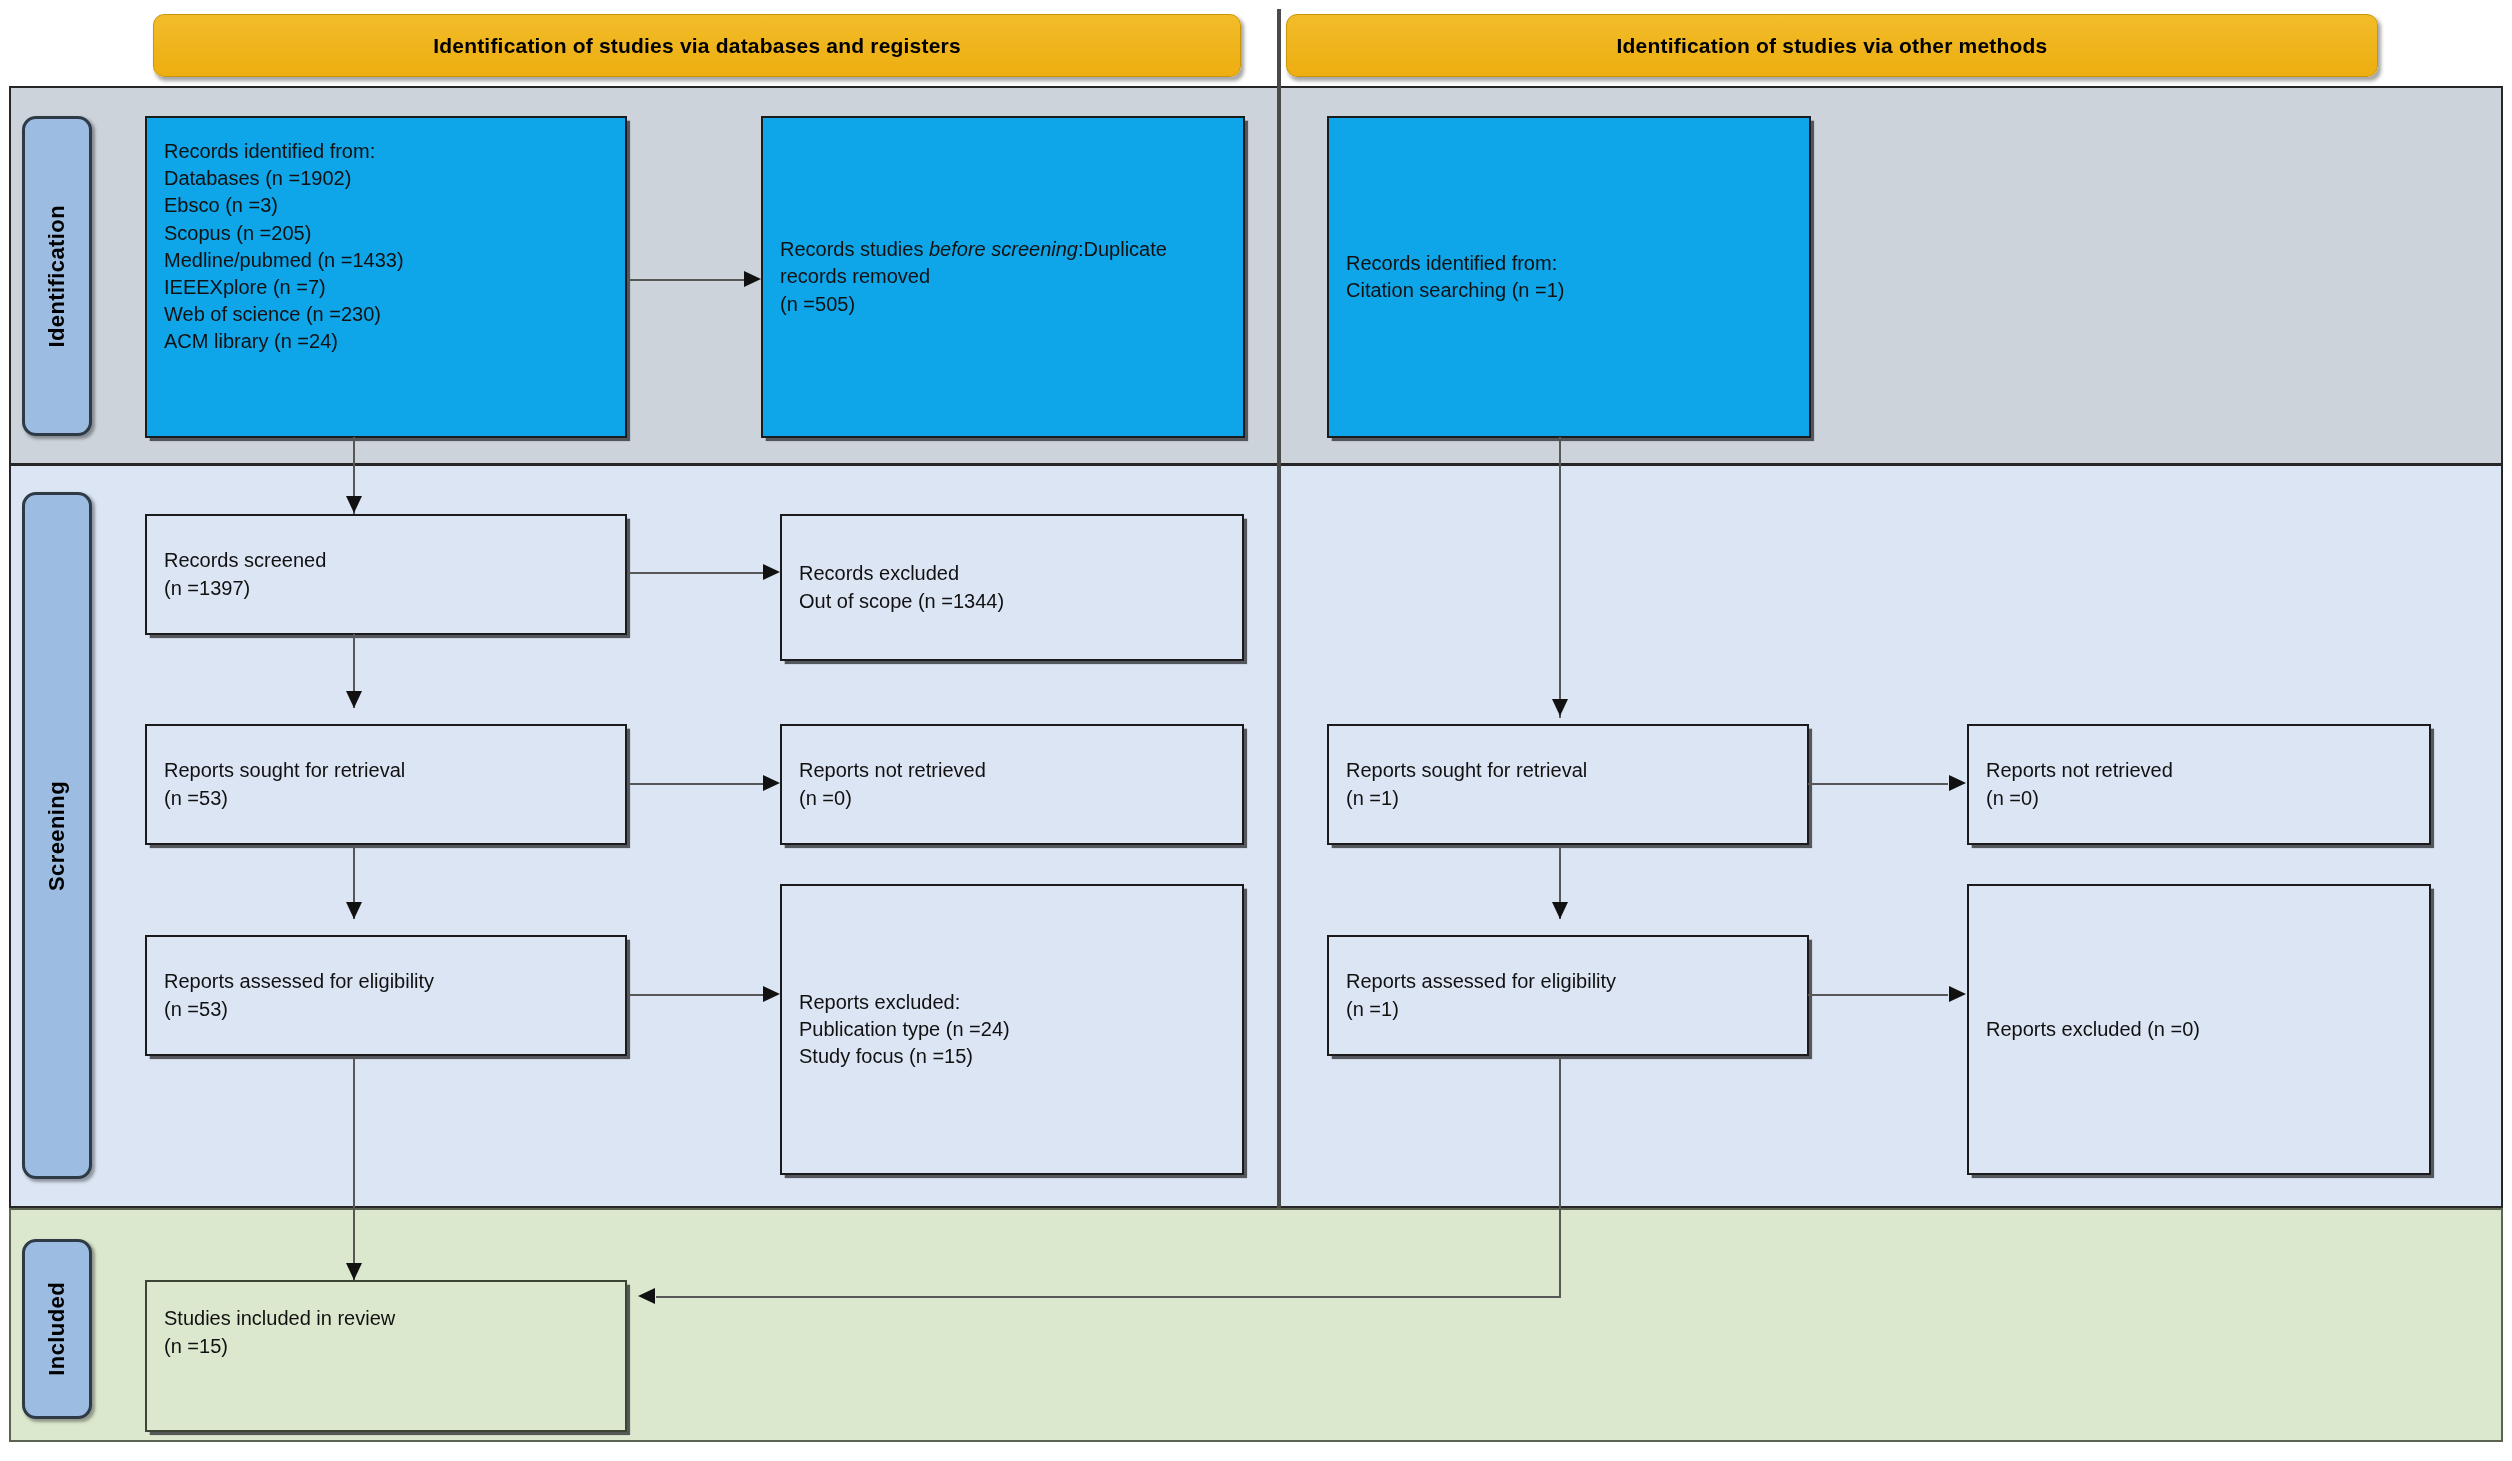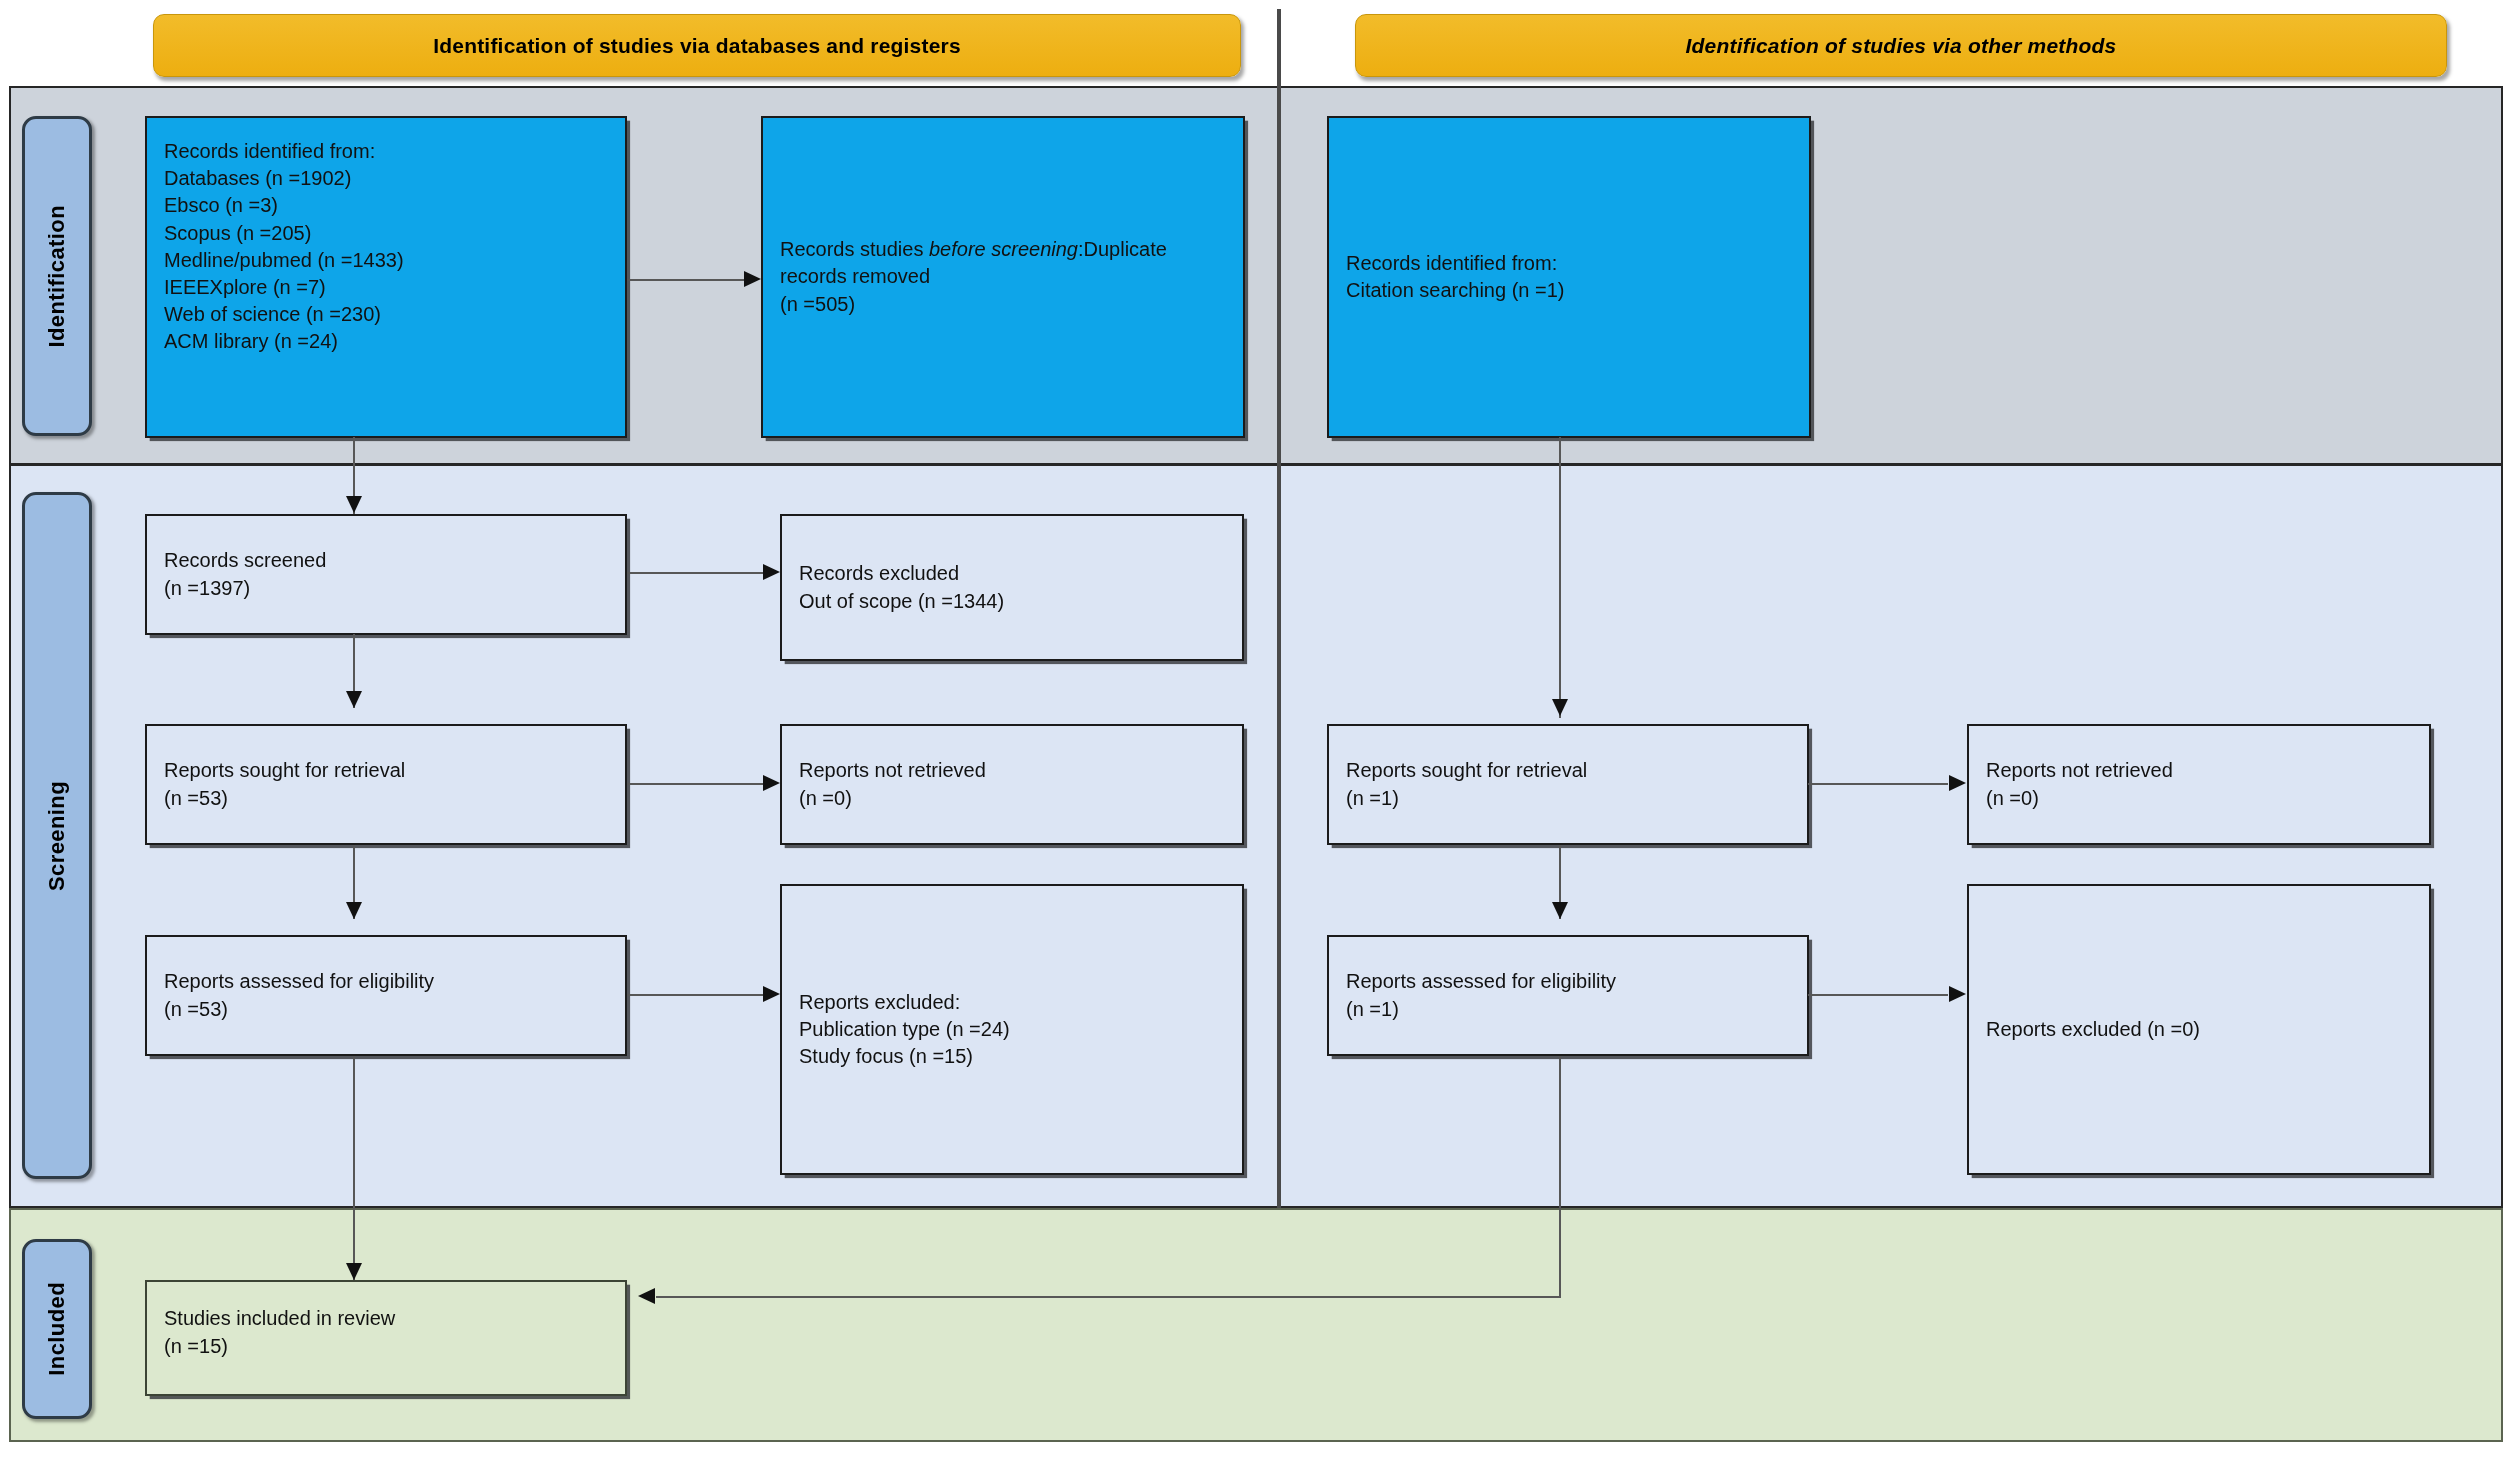--- a/index.html
+++ b/index.html
@@ -124,21 +124,21 @@
   }
 </style>
 </head>
 <body>
 
 <div id="stage">
 
   <div class="banner" style="left:153px; top:14px; width:1086px; height:61px;">
     <span>Identification of studies via databases and registers</span>
   </div>
-  <div class="banner" style="left:1355px; top:14px; width:1090px; height:61px;font-style:italic;">
+  <div class="banner" style="left:1286px; top:14px; width:1090px; height:61px;">
     <span>Identification of studies via other methods</span>
   </div>
 
   <div class="band band-identification" style="left:9.4px; top:86px; width:2494px; height:379px;"></div>
   <div class="band band-screening" style="left:9.4px; top:464px; width:2494px; height:744px;"></div>
   <div class="band band-included" style="left:9.4px; top:1208px; width:2494px; height:234px;"></div>
 
   <div class="col-divider" style="left:1277px; top:9.4px; height:1199px;"></div>
 
   <div class="stage-label" style="left:22px; top:116px; width:70px; height:320px;">
@@ -255,19 +255,19 @@
     <div class="txt">Reports excluded (n =0)</div>
   </div>
 
   <div class="line-h" style="left:1808px; top:994px; width:140px;"></div>
   <div class="arrow-right" style="left:1949px; top:986px;"></div>
 
   <div class="line-v" style="left:1559px; top:1056px; height:242px;"></div>
   <div class="line-h" style="left:656px; top:1296px; width:905px;"></div>
   <div class="arrow-left" style="left:638px; top:1288px;"></div>
 
-  <div class="box green" style="left:145px; top:1280px; width:482px; height:116px; align-items:flex-start; padding-top:23.4px;">
+  <div class="box green" style="left:145px; top:1280px; width:482px; height:152px; align-items:flex-start; padding-top:23.4px;">
     <div class="txt">Studies included in review
 (n =15)</div>
   </div>
 
 </div>
 
 
 </body></html>

